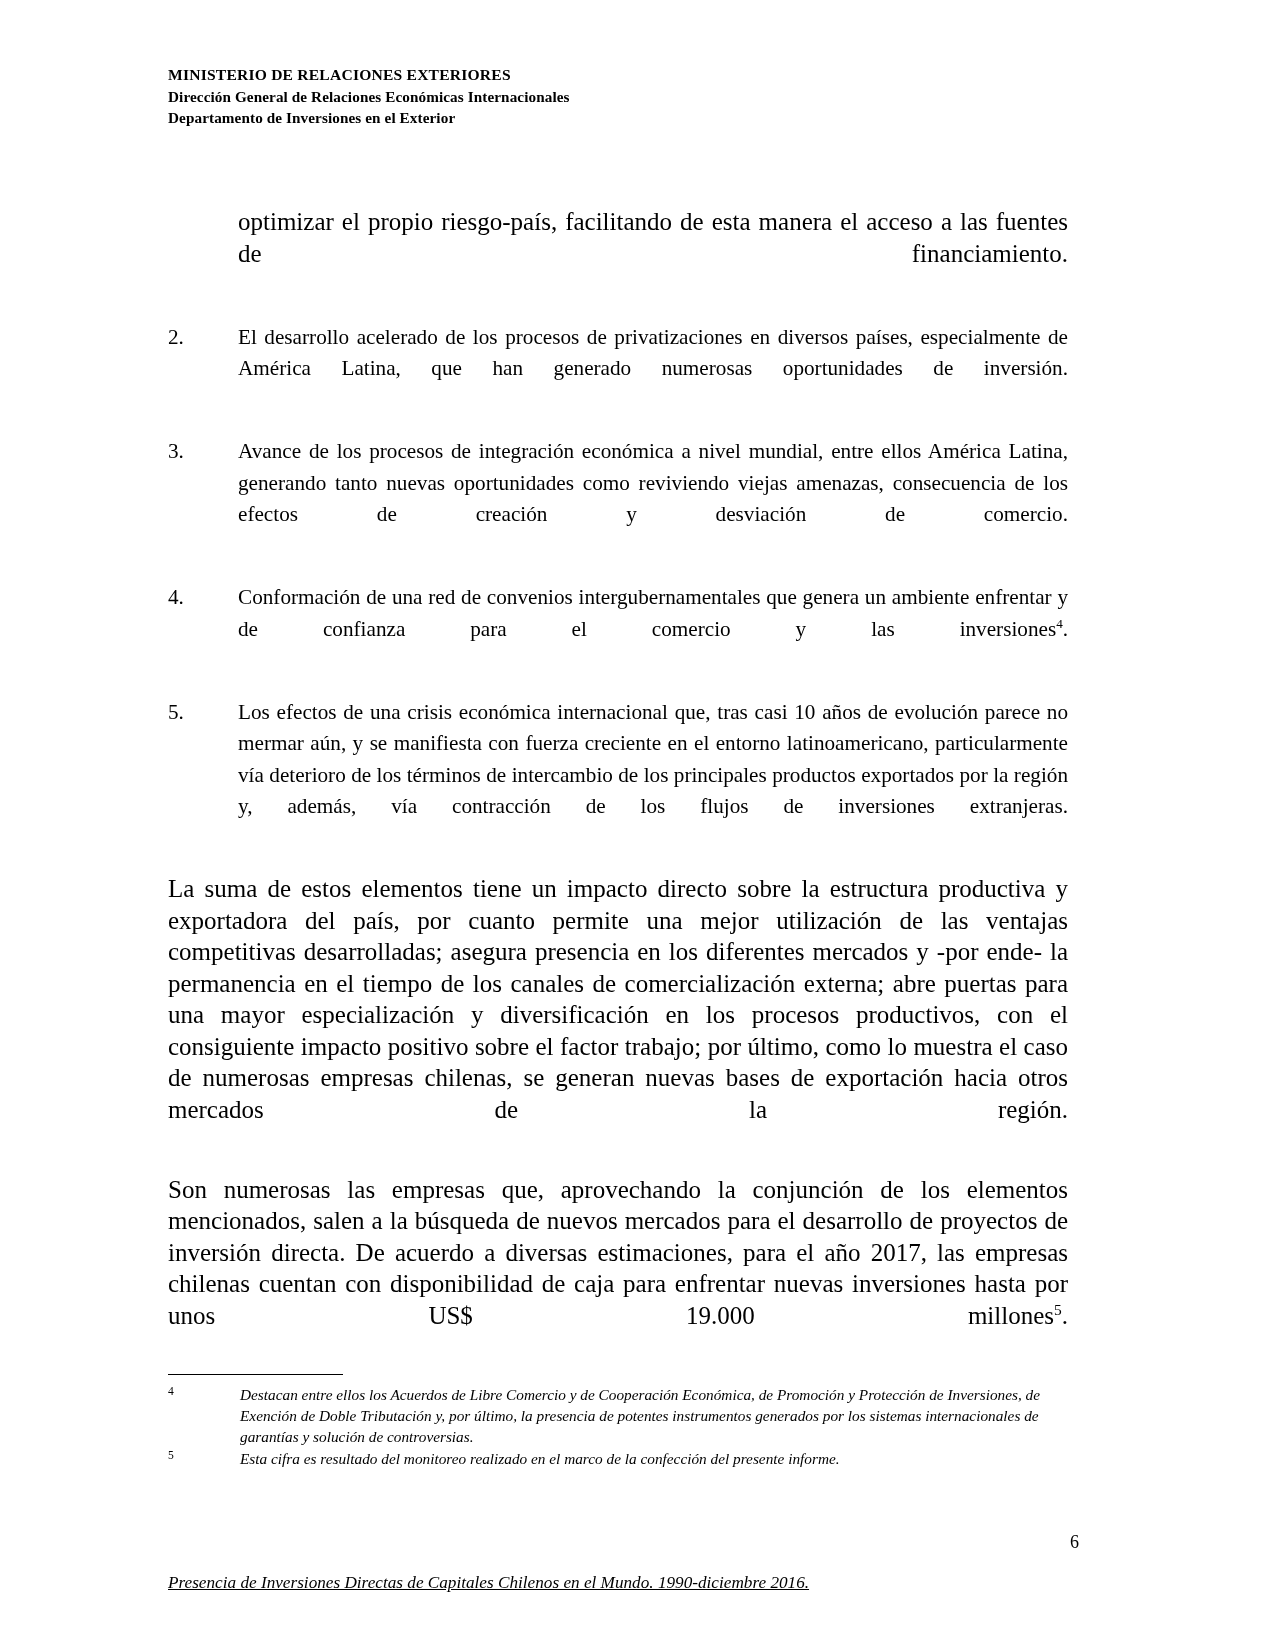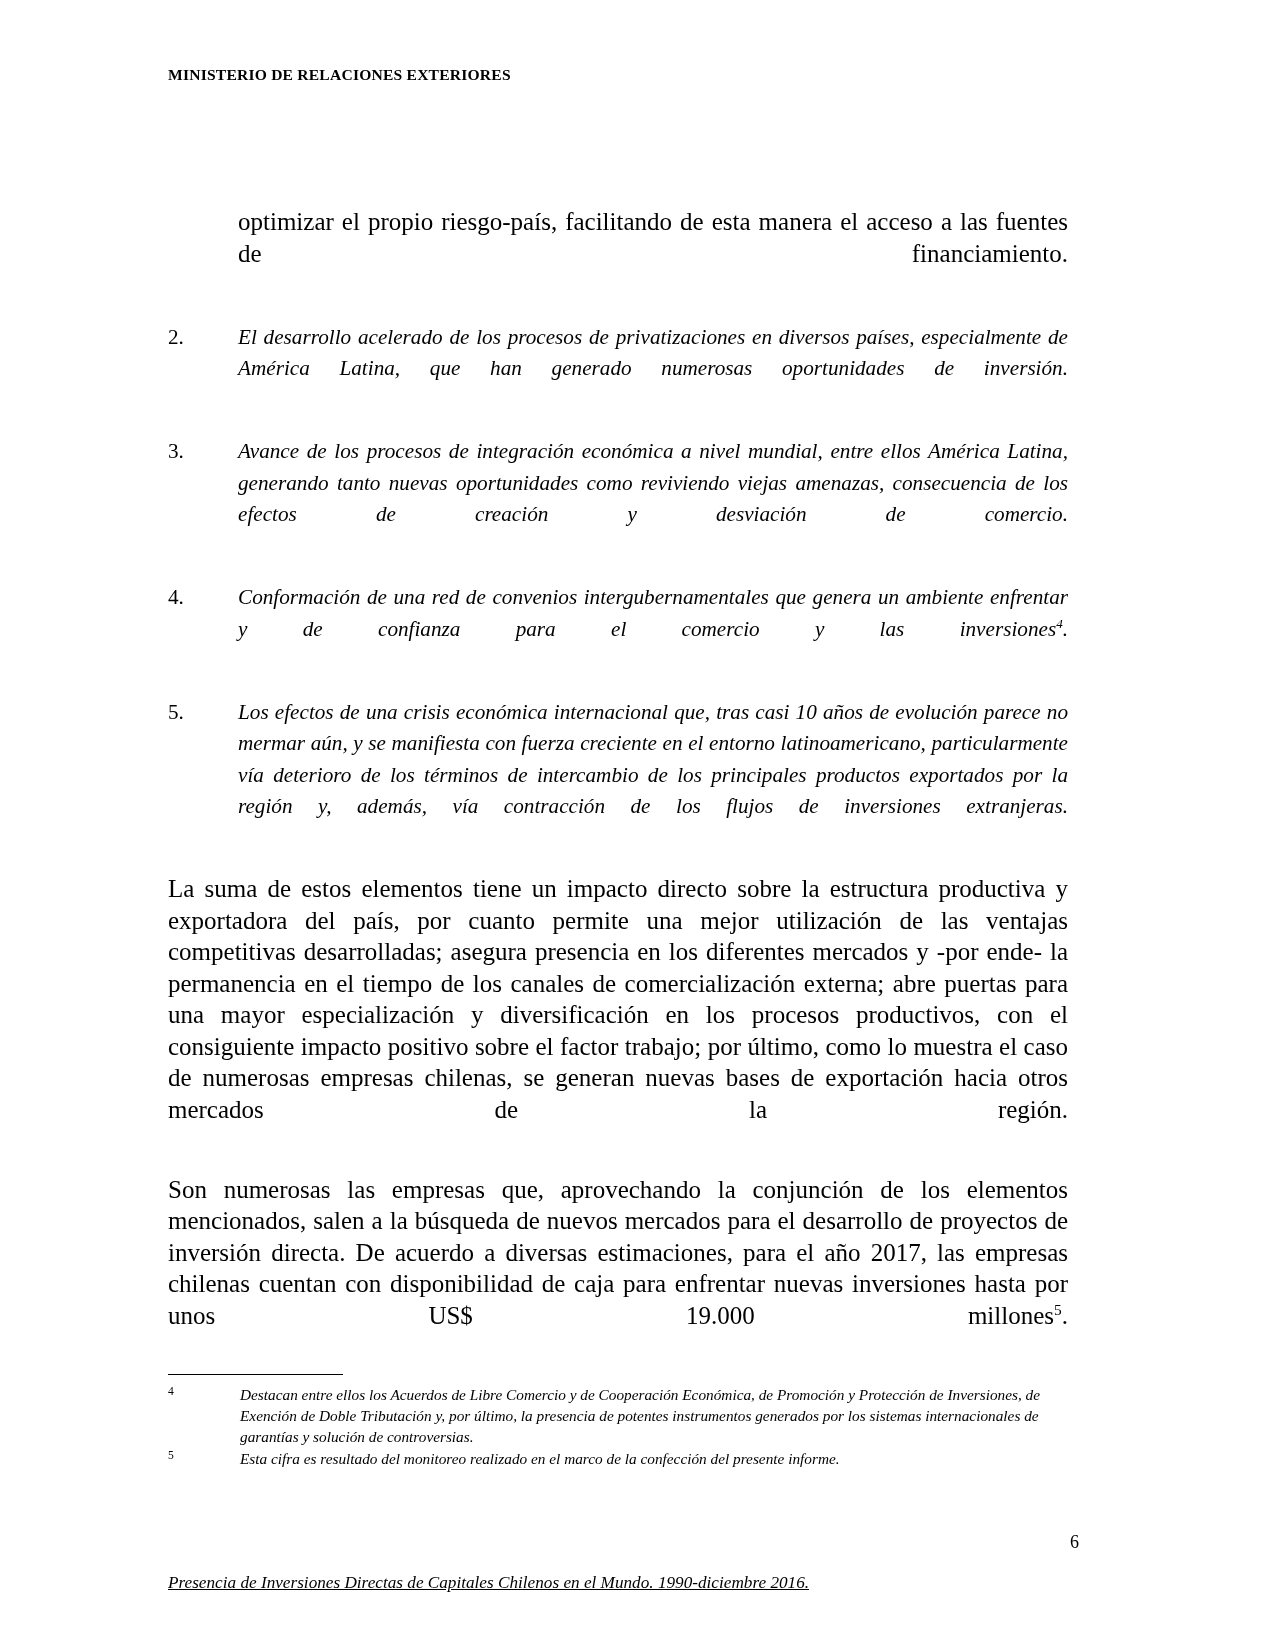--- a/index.html
+++ b/index.html
@@ -72,21 +72,20 @@
   .list-item .num {
     position: absolute;
     left: 0;
     top: 0;
     width: 40px;
     text-align: left;
     font-size: 21.2px;
   }
   .list-item .txt {
     display: block;
-    font-style: italic;
   }
   
   .list-item .txt::after,
   .para::after {
     content: "";
     display: inline-block;
     width: 100%;
   }
 
   sup.fn {
@@ -144,20 +143,22 @@
     text-decoration: underline;
   }
 </style>
 </head>
 <body>
 
 <div class="page">
 
   <div class="doc-header">
     <div class="org-line-1">MINISTERIO DE RELACIONES EXTERIORES</div>
+    <div>Dirección General de Relaciones Económicas Internacionales</div>
+    <div>Departamento de Inversiones en el Exterior</div>
   </div>
 
   <div class="body-block">
 
     <p class="para continuation">optimizar el propio riesgo-país, facilitando de esta manera el acceso a las fuentes de financiamiento.</p>
 
     <div class="list-item">
       <span class="num">2.</span>
       <span class="txt">El desarrollo acelerado de los procesos de privatizaciones en diversos países, especialmente de América Latina, que han generado numerosas oportunidades de inversión.</span>
     </div>

